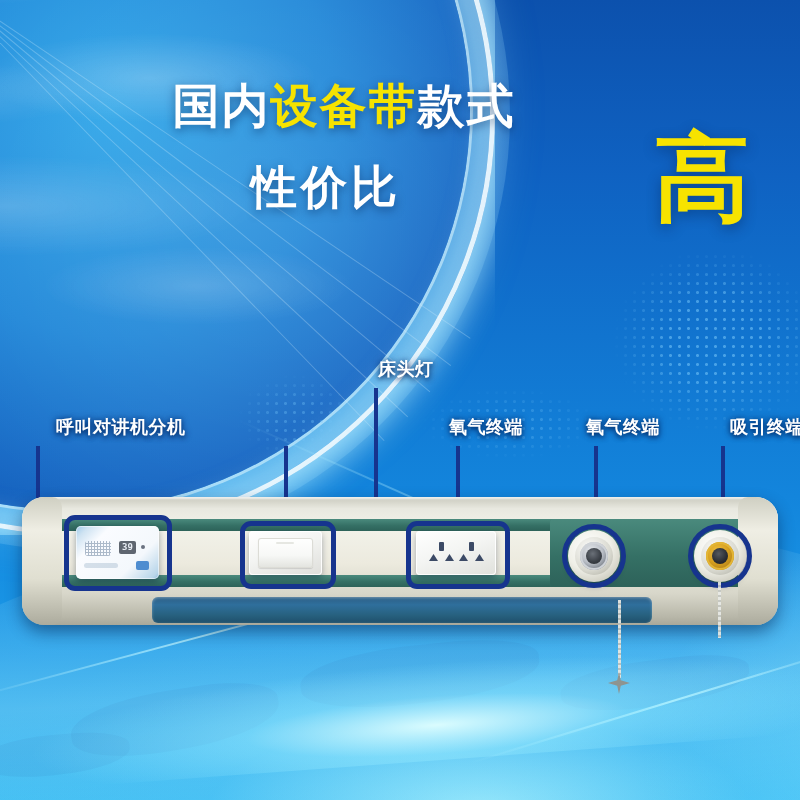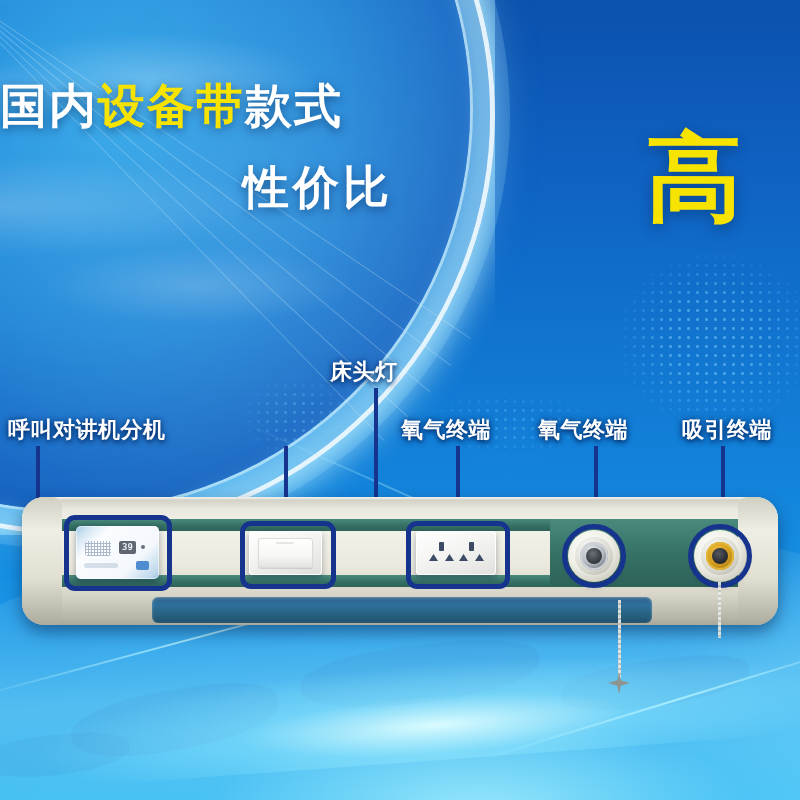--- a/index.html
+++ b/index.html
@@ -57,34 +57,34 @@
     transform:rotate(-3deg);
   }
   .dots{
     position:absolute;
     background-image:radial-gradient(circle, rgba(120,200,250,.55) 1.3px, transparent 1.6px);
     background-size:9px 9px;
   }
   .map{position:absolute;opacity:.22;background:rgba(20,90,170,.55);border-radius:48% 38% 52% 42%;}
 
   
-  .headline{position:absolute;left:0;top:82px;width:672px;text-align:left;}
+  .headline{position:absolute;left:0;top:82px;width:672px;text-align:center;padding-left:8px;}
   .hl1{font-size:47px;font-weight:bold;letter-spacing:2px;line-height:1;
     color:#ffffff;text-shadow:0 3px 10px rgba(0,30,80,.5);white-space:nowrap;}
   .hl1 .y{color:#f7e300;}
   .hl2row{position:relative;margin-top:26px;height:78px;font-family:Liberation Serif, serif;}
   .hl2{position:absolute;left:50%;top:2px;transform:translateX(-62%);
     font-size:46px;font-weight:bold;letter-spacing:4px;color:#ffffff;
     text-shadow:0 3px 10px rgba(0,30,80,.5);}
   .hlbig{position:absolute;left:646px;top:-24px;font-size:96px;font-weight:bold;color:#f7e300;
     line-height:1;text-shadow:0 4px 14px rgba(0,30,80,.45);}
 
   
-  .lbl{position:absolute;font-size:22px;font-weight:bold;color:#ffffff;white-space:nowrap;
-    text-shadow:0 0 7px rgba(4,45,110,.85),0 2px 5px rgba(2,30,80,.8);letter-spacing:.5px;}
+  .lbl{position:absolute;font-size:18px;font-weight:bold;color:#ffffff;white-space:nowrap;
+    text-shadow:0 0 7px rgba(4,45,110,.85),0 2px 5px rgba(2,30,80,.8);letter-spacing:.5px;margin-left:48px;}
   .lead{position:absolute;width:4px;background:#16348e;}
 
   
   .panel{position:absolute;left:22px;top:497px;width:756px;height:128px;}
   .panel .body{
     position:absolute;inset:0;border-radius:22px;
     background:linear-gradient(180deg,#c9c9bd 0%,#e8e8df 9%,#f2f2ea 24%,#eceade 52%,#d7d6c9 76%,#b7b6a8 94%,#a9a89a 100%);
     box-shadow:0 7px 16px rgba(0,20,60,.45), inset 0 2px 2px rgba(255,255,255,.7);
   }
   .stripeband{position:absolute;background:linear-gradient(180deg,#4a8a7d,#357065 55%,#2d6259);}

